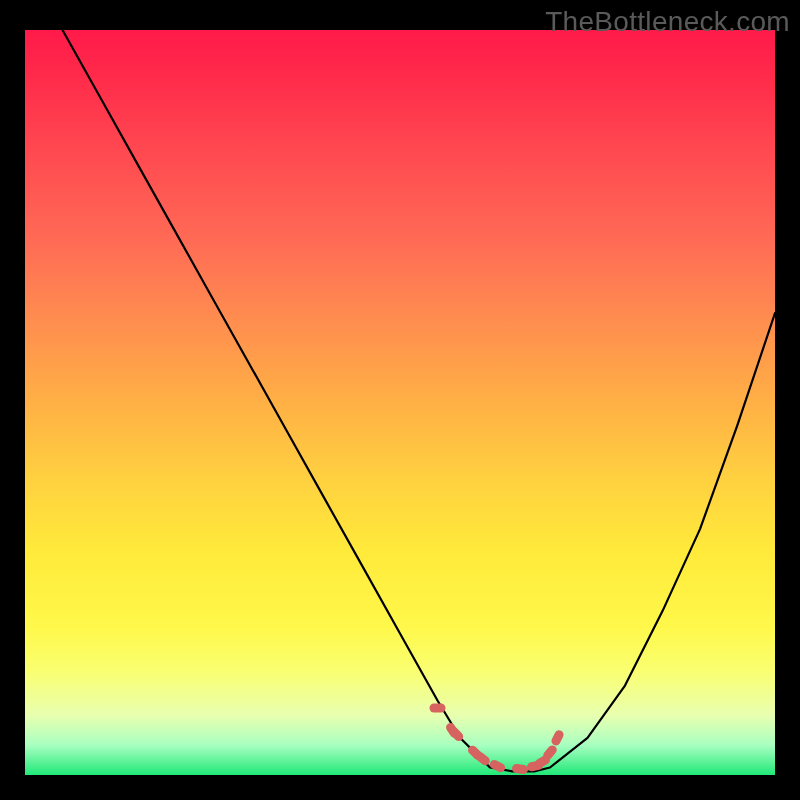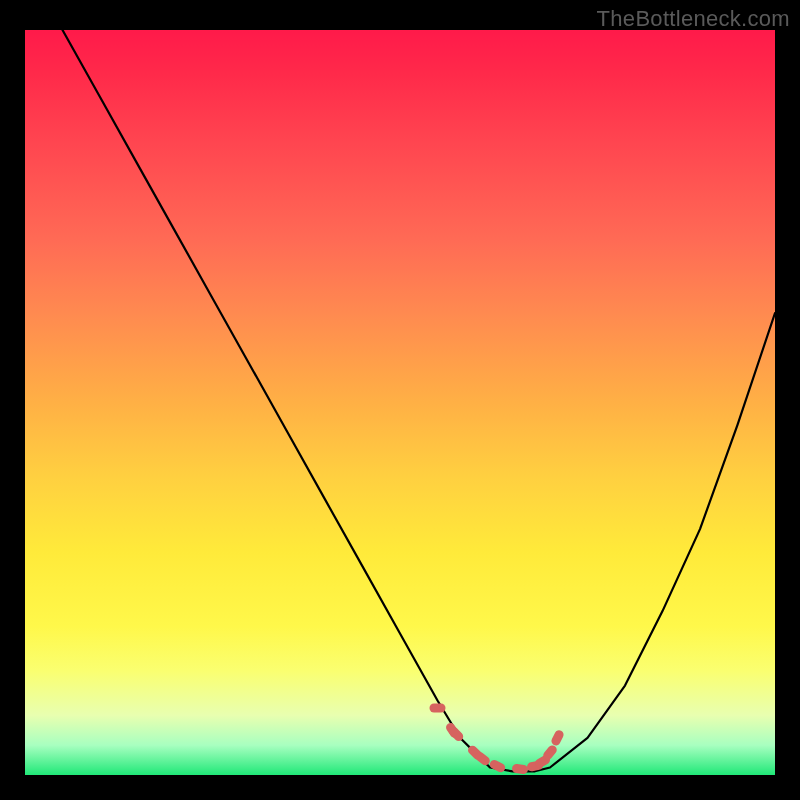--- a/index.html
+++ b/index.html
@@ -9,21 +9,21 @@
     background: #000;
     position: relative;
     font-family: Arial, sans-serif;
     overflow: hidden;
   }
   .attribution {
     position: absolute;
     top: 6px;
     right: 10px;
     color: #5a5a5a;
-    font-size: 22px;
+    font-size: 28px;
     font-weight: 500;
     letter-spacing: 0.3px;
     z-index: 10;
   }
   .plot-area {
     position: absolute;
     left: 25px;
     top: 30px;
     width: 750px;
     height: 745px;

